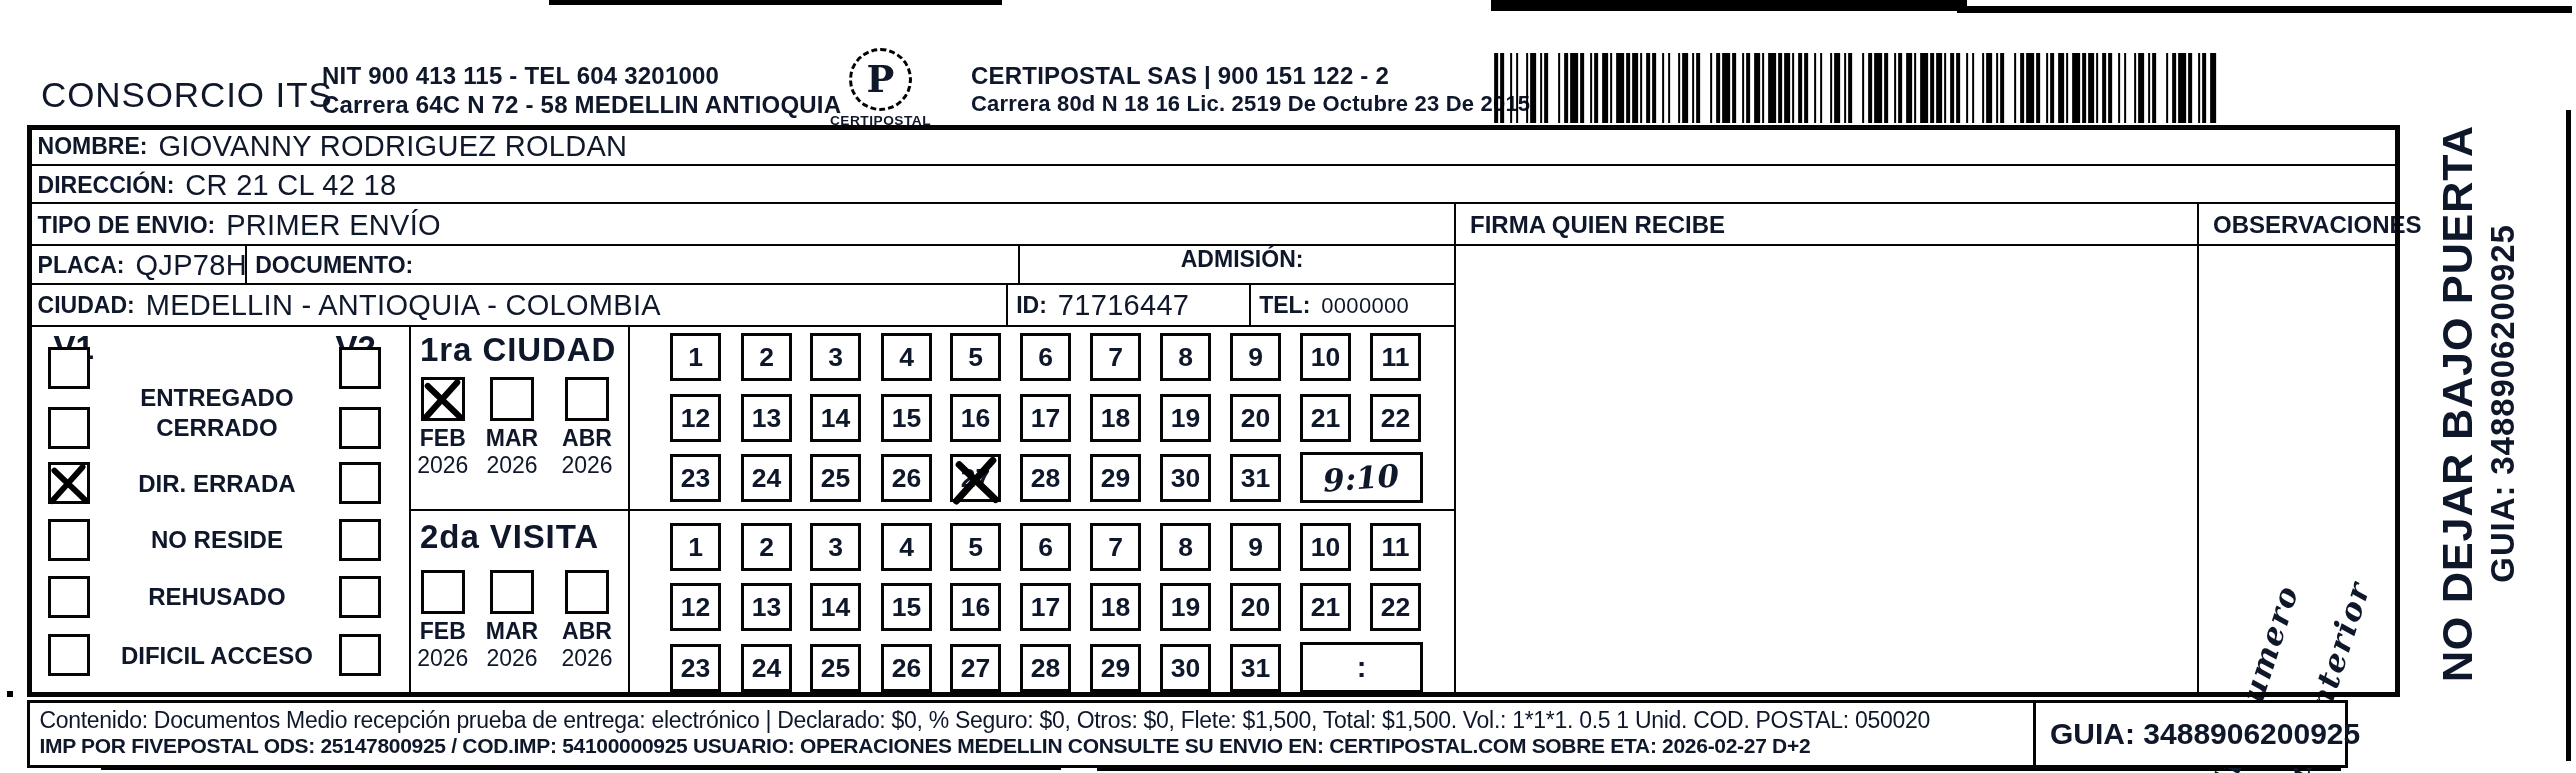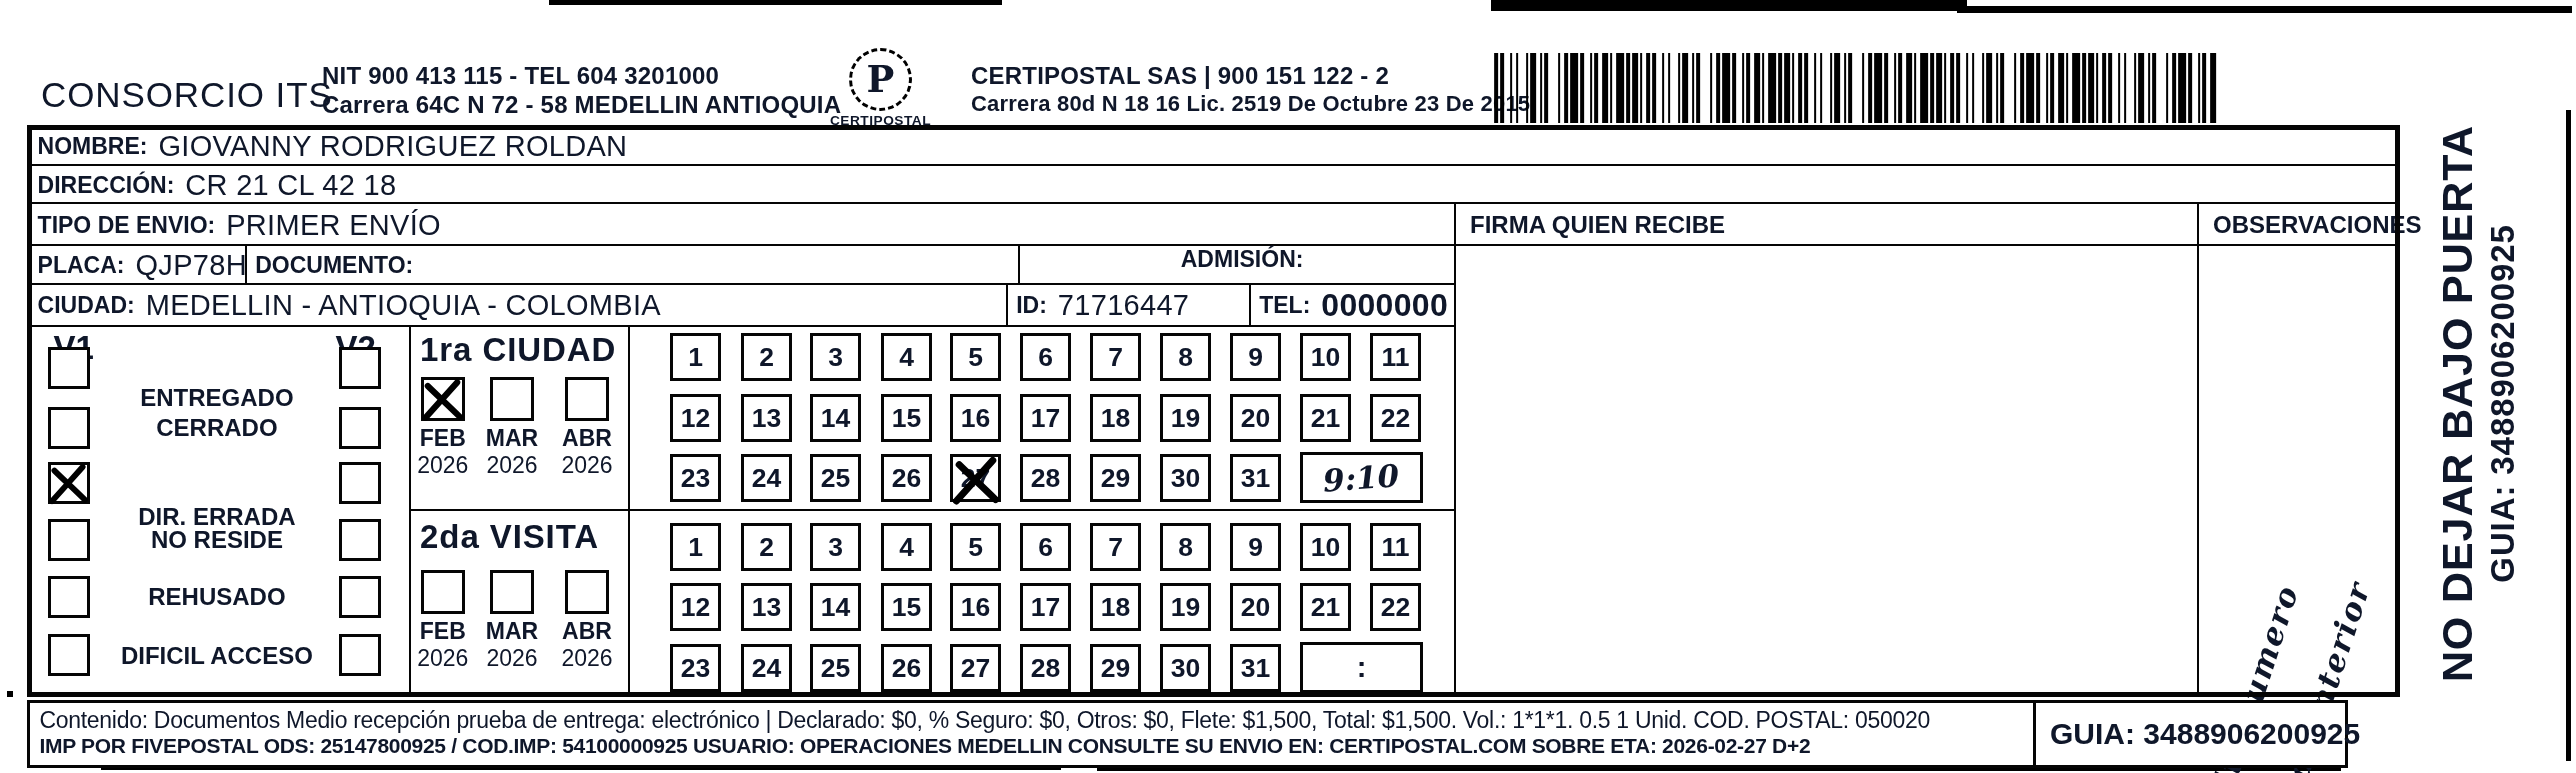--- a/index.html
+++ b/index.html
@@ -211,39 +211,39 @@
   <div class="cell" style="left:27.4px;top:283px;width:982px;height:45px;">
     <span class="lbl">CIUDAD:</span>
     <span class="val">MEDELLIN - ANTIOQUIA - COLOMBIA</span>
   </div>
   <div class="cell" style="left:1006px;top:283px;width:247px;height:45px;">
     <span class="lbl">ID:</span>
     <span class="val">71716447</span>
   </div>
   <div class="cell" style="left:1249px;top:283px;width:208px;height:45px;">
     <span class="lbl">TEL:</span>
-    <span class="val" style="font-size:32px;font-weight:bold;">0000000</span>
+    <span class="val" style="font-size:22px;">0000000</span>
   </div>
 
   <div class="cell" id="status-section" style="left:27.4px;top:325px;width:385px;height:372px;padding:0;display:block;">
     <span class="vhdr" style="left:24px;top:1.8px;">V1</span>
     <span class="vhdr" style="left:306px;top:1.8px;">V2</span>
   <div class="cbox" style="left: 18.3px; top: 20px; width: 42px; height: 42px;"></div>
       <div class="optlbl" style="top: 27.4px; margin-top: 30px;">ENTREGADO</div>
       <div class="cbox" style="left: 310px; top: 20px; width: 42px; height: 42px;"></div>
       <div class="cbox" style="left: 18.3px; top: 80px; width: 42px; height: 42px;"></div>
       <div class="optlbl" style="top: 87px;">CERRADO</div>
       <div class="cbox" style="left: 310px; top: 80px; width: 42px; height: 42px;"></div>
       <div class="cbox" style="left: 18.3px; top: 135px; width: 42px; height: 42px;">
         <svg class="xmark" viewBox="0 0 40 40" preserveAspectRatio="none">
           <path d="M8 9 C15 16 25 25 34 34" fill="none" stroke="#000" stroke-width="5" stroke-linecap="round"></path>
           <path d="M32 6 C24 15 14 26 6 35" fill="none" stroke="#000" stroke-width="5" stroke-linecap="round"></path>
         </svg>
       </div>
-      <div class="optlbl" style="top: 143px; margin-top: 33px;">DIR. ERRADA</div>
+      <div class="optlbl" style="top: 143px;">DIR. ERRADA</div>
       <div class="cbox" style="left: 310px; top: 135px; width: 42px; height: 42px;"></div>
       <div class="cbox" style="left: 18.3px; top: 192px; width: 42px; height: 42px;"></div>
       <div class="optlbl" style="top: 199px;">NO RESIDE</div>
       <div class="cbox" style="left: 310px; top: 192px; width: 42px; height: 42px;"></div>
       <div class="cbox" style="left: 18.3px; top: 249px; width: 42px; height: 42px;"></div>
       <div class="optlbl" style="top: 256px;">REHUSADO</div>
       <div class="cbox" style="left: 310px; top: 249px; width: 42px; height: 42px;"></div>
       <div class="cbox" style="left: 18.3px; top: 307px; width: 42px; height: 42px;"></div>
       <div class="optlbl" style="top: 315px;">DIFICIL ACCESO</div>
       <div class="cbox" style="left: 310px; top: 307px; width: 42px; height: 42px;"></div>

